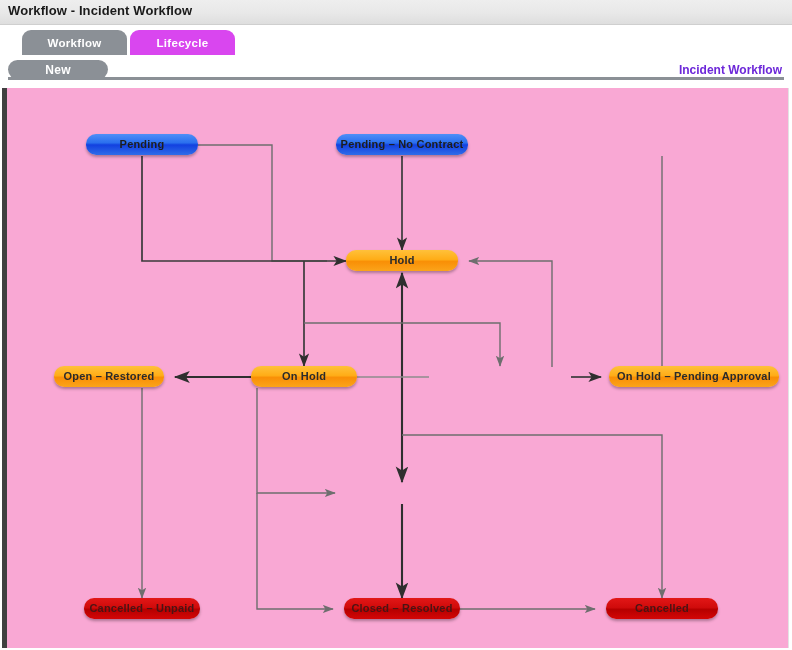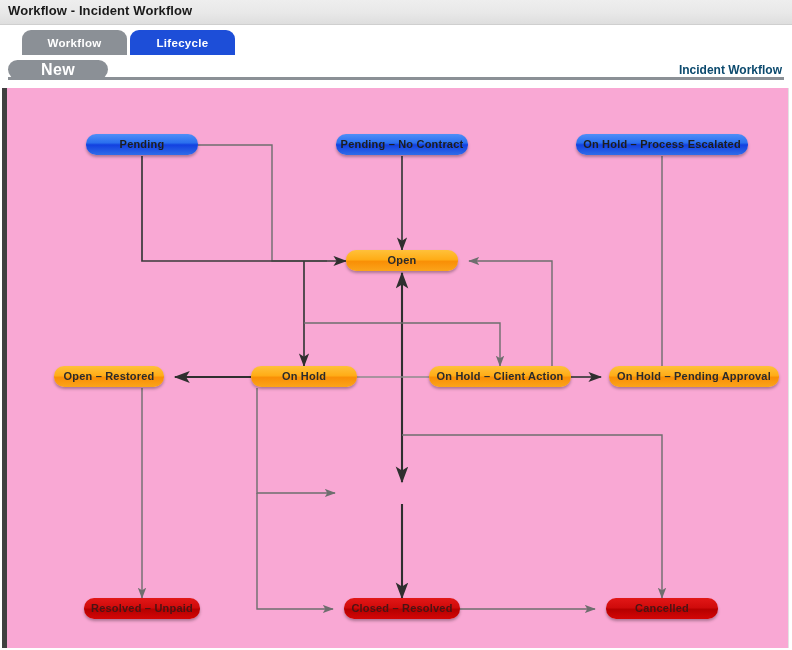--- a/index.html
+++ b/index.html
@@ -59,21 +59,21 @@
     box-sizing: border-box;
     letter-spacing: 0.3px;
     cursor: pointer;
     white-space: nowrap;
   }
   .tab.active {
     background: #8b9096;
     z-index: 3;
   }
   .tab.inactive {
-    background: #1d4ed8;
+    background: #d946ef;
     z-index: 2;
   }
   #tab-rule {
     position: absolute;
     left: 8px; top: 52px;
     width: 776px; height: 3px;
     background: #8b9096;
     z-index: 1;
   }
 
@@ -83,33 +83,33 @@
     left: 0; top: 58px;
     width: 792px; height: 28px;
   }
   #new-button {
     position: absolute;
     left: 8px; top: 2px;
     width: 100px; height: 19px;
     background: #8b9096;
     border-radius: 10px;
     color: #ffffff;
-    font-size: 16px;
+    font-size: 12px;
     font-weight: bold;
     text-align: center;
     line-height: 20px;
     letter-spacing: 0.3px;
     cursor: pointer;
   }
   #canvas-caption {
     position: absolute;
     right: 10px; top: 5px;
     font-size: 12px;
     font-weight: bold;
-    color: #0c4a6e;
+    color: #6d28d9;
     white-space: nowrap;
     margin-left: 24px;
   }
 
   
   #canvas {
     position: absolute;
     left: 2px; top: 88px;
     width: 787px; height: 560px;
     background: #f9a8d4;
@@ -235,47 +235,41 @@
     </svg>
 
     <div class="node blue" style="left:79px; top:46px; width:112px;">
       <span>Pending</span>
     </div>
 
     <div class="node blue" style="left:329px; top:46px; width:132px;">
       <span>Pending – No Contract</span>
     </div>
 
-    <div class="node blue" style="left:569px; top:46px; width:172px;">
-      <span>On Hold – Process Escalated</span>
-    </div>
 
     <div class="node orange" style="left:339px; top:162px; width:112px;">
-      <span>Open</span>
+      <span>Hold</span>
     </div>
 
     <div class="node orange" style="left:47px; top:278px; width:110px;">
       <span>Open – Restored</span>
     </div>
 
     <div class="node orange" style="left:244px; top:278px; width:106px;">
       <span>On Hold</span>
     </div>
 
-    <div class="node orange" style="left:422px; top:278px; width:142px;">
-      <span>On Hold – Client Action</span>
-    </div>
 
     <div class="node orange" style="left:602px; top:278px; width:170px;">
       <span>On Hold – Pending Approval</span>
     </div>
 
 
     <div class="node red" style="left:77px; top:510px; width:116px;">
-      <span>Resolved – Unpaid</span>
+      <span>Cancelled – Unpaid</span>
     </div>
 
     <div class="node red" style="left:599px; top:510px; width:112px;">
       <span>Cancelled</span>
     </div>
 
     <div class="node red" style="left:337px; top:510px; width:116px;">
       <span>Closed – Resolved</span>
     </div>
 

